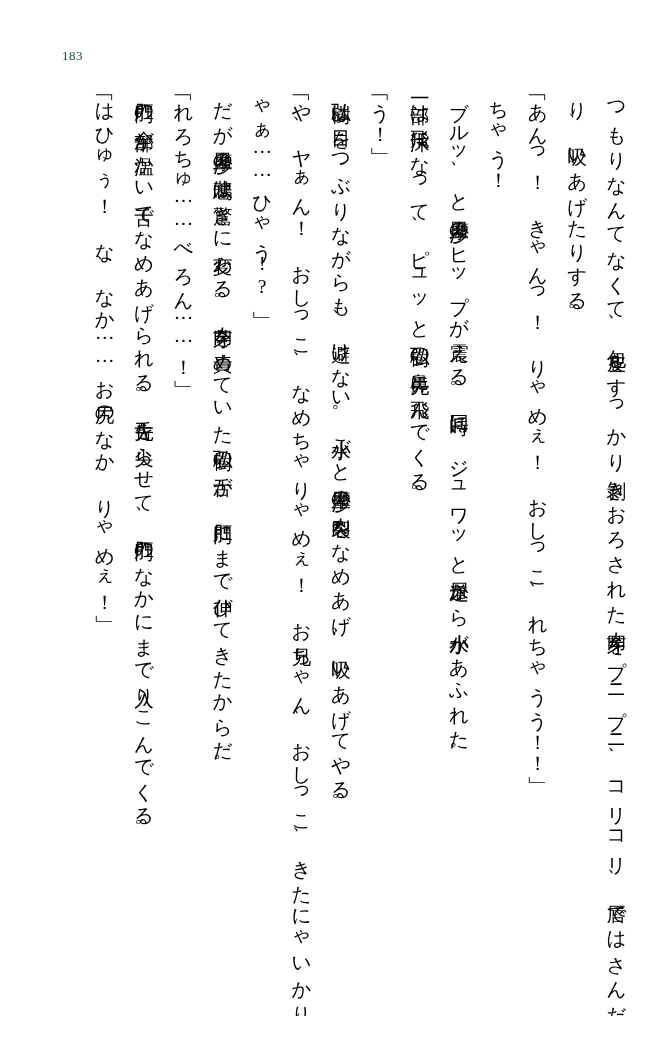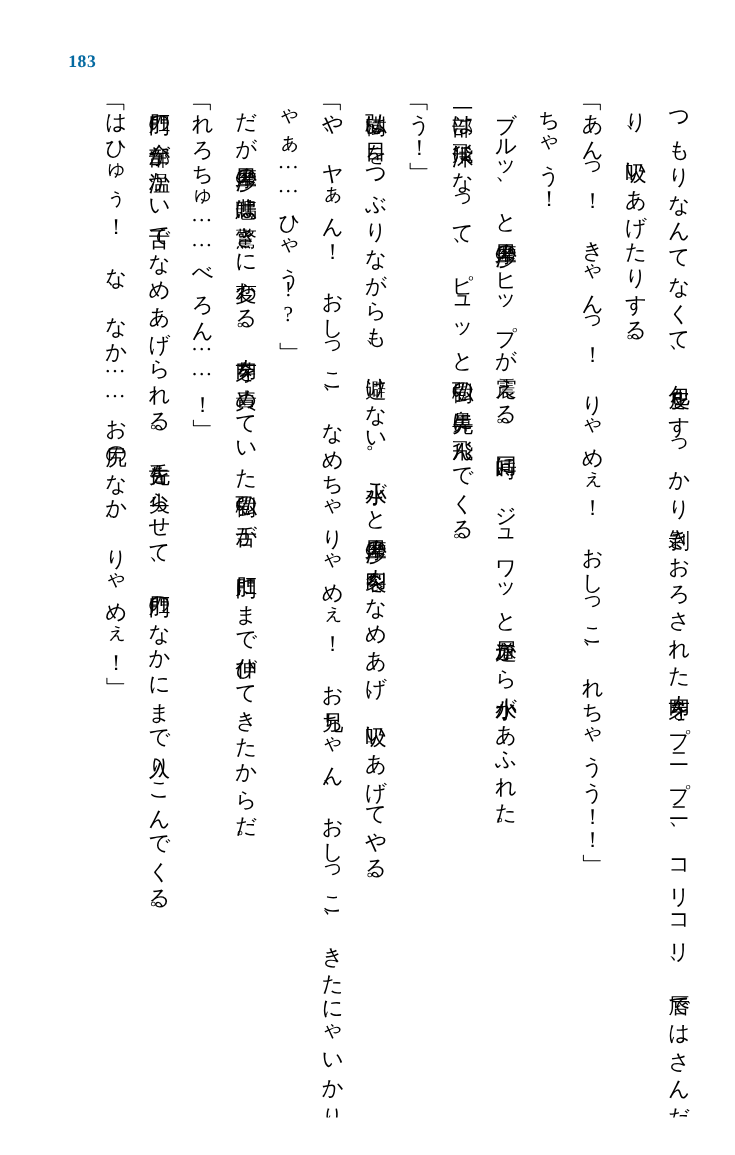--- a/index.html
+++ b/index.html
@@ -16,25 +16,24 @@
     width: 668px;
     height: 1050px;
     background: #ffffff;
     overflow: hidden;
     box-sizing: border-box;
   }
   .page-number {
     position: absolute;
     top: 48px;
     left: 62px;
-    font-size: 16px;
+    font-size: 13px;
     letter-spacing: 0.5px;
     font-family: "Liberation Serif", "DejaVu Serif", serif;
-    color: #0369a1;
-    font-weight: bold;
+    color: #14532d;
   }
   .body-text {
     position: absolute;
     top: 88px;
     right: 32px;
     left: 36px;
     bottom: 34px;
     writing-mode: vertical-rl;
     text-orientation: upright;
     font-size: 19.5px;

